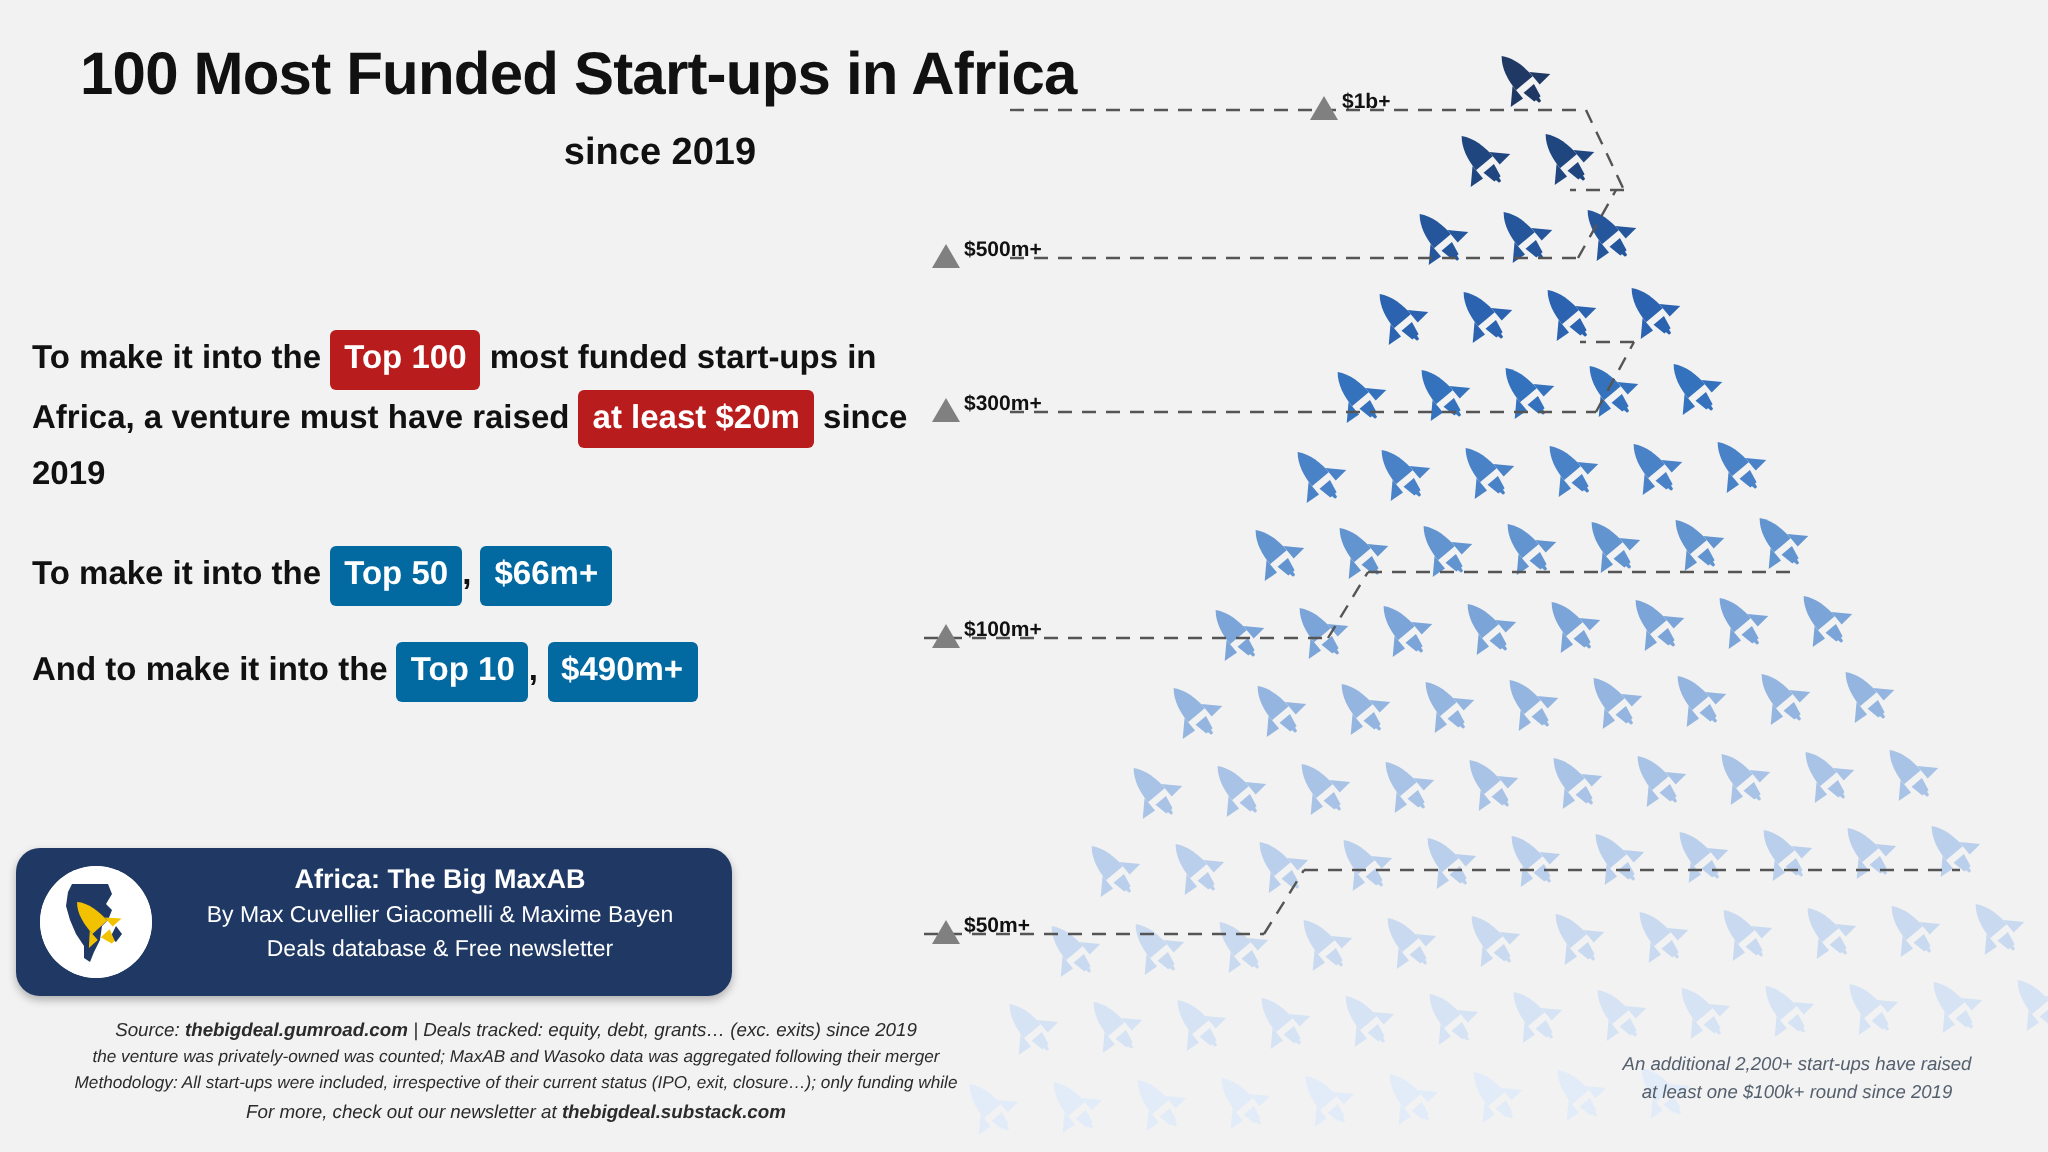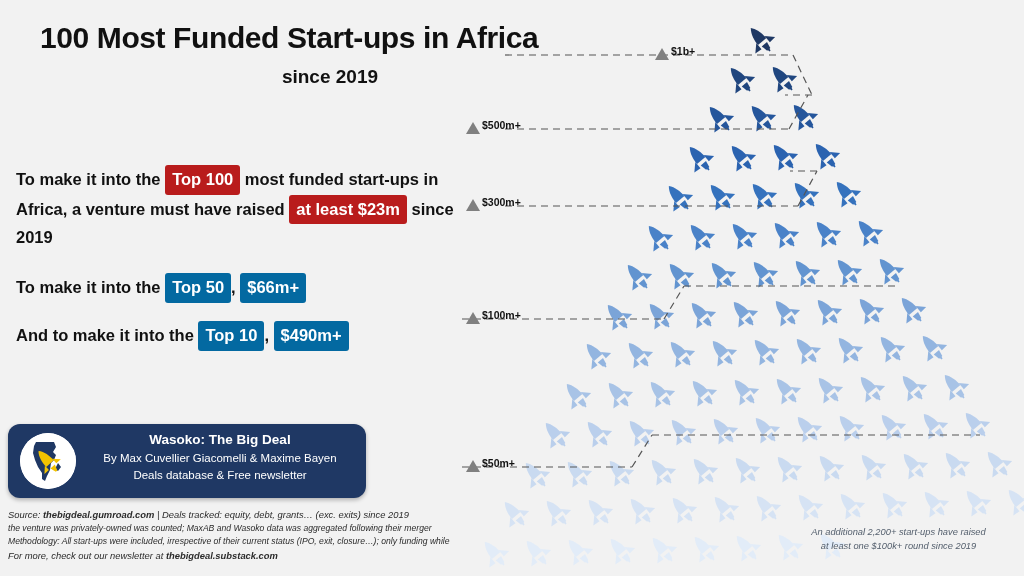--- a/index.html
+++ b/index.html
@@ -55,21 +55,21 @@
     text-align:center;color:#ffffff;
   }
   .badge-title{font-size:13.5px;font-weight:bold;line-height:1.5;}
   .badge-line{font-size:11.5px;line-height:1.45;}
 
   
   .footnotes{
     position:absolute;left:8px;top:508px;width:500px;
     font-style:italic;color:#2b2b2b;
   }
-  .fn{font-size:8.6px;line-height:1.5;}
+  .fn{font-size:8.6px;line-height:1.5;text-align:center;}
   .fn.first{font-size:9.4px;}
   .fn.last{font-size:9.4px;margin-top:1px;}
   .fn b{font-weight:bold;}
 
   
   #pyramid{position:absolute;left:0;top:0;width:1024px;height:576px;}
   .rocket{position:absolute;width:34px;height:34px;}
   .rocket svg{display:block;width:100%;height:100%;}
 
   
@@ -1243,21 +1243,21 @@
   <div class="tier" style="left:466px;top:309px;">
     <span class="tri"></span>
     <span class="tlabel">$100m+</span>
   </div>
   <div class="tier" style="left:466px;top:457px;">
     <span class="tri"></span>
     <span class="tlabel">$50m+</span>
   </div>
 
   <div class="narrative">
-    <p class="para p1"><span>To make it into the </span><span class="hl hl-light">Top 100</span><span> most funded start-ups in Africa, a venture must have raised </span><span class="hl hl-light">at least $23m</span><span> since 2019</span></p>
+    <p class="para p1"><span>To make it into the </span><span class="hl hl-light">Top 100</span><span> most funded start-ups in Africa, a venture must have raised </span><span class="hl hl-light">at least $20m</span><span> since 2019</span></p>
 
     <p class="para p2"><span>To make it into the </span><span class="hl hl-dark">Top 50</span><span>, </span><span class="hl hl-dark">$66m+</span></p>
 
     <p class="para p3"><span>And to make it into the </span><span class="hl hl-dark">Top 10</span><span>, </span><span class="hl hl-dark">$490m+</span></p>
   </div>
 
   <div class="badge">
     <div class="badge-logo">
       <svg viewBox="0 0 56 56" width="56" height="56">
         <circle cx="28" cy="28" r="28" fill="#ffffff"></circle>
@@ -1265,21 +1265,21 @@
         <path d="M38 30 L41 34 L38 38 L35 36 Z" fill="#1f3864"></path>
         <g transform="rotate(-42 28 27)">
           <path d="M27 14 C31 18 32 25 32 31 L22 31 C22 25 23 18 27 14 Z" fill="#f2c200"></path>
           <path d="M22 29 L16 35 L22 35 Z" fill="#f2c200"></path>
           <path d="M32 29 L38 35 L32 35 Z" fill="#f2c200"></path>
           <path d="M24 35 L30 35 L28 41 L26 41 Z" fill="#f2c200"></path>
         </g>
       </svg>
     </div>
     <div class="badge-text">
-      <div class="badge-title">Wasoko: The Big Deal</div>
+      <div class="badge-title">Africa: The Big MaxAB</div>
       <div class="badge-line">By Max Cuvellier Giacomelli &amp; Maxime Bayen</div>
       <div class="badge-line">Deals database &amp; Free newsletter</div>
     </div>
   </div>
 
   <div class="footnotes">
     <div class="fn first"><span>Source: </span><b>thebigdeal.gumroad.com</b><span> | Deals tracked: equity, debt, grants… (exc. exits) since 2019</span></div>
     <div class="fn">the venture was privately-owned was counted; MaxAB and Wasoko data was aggregated following their merger</div>
     <div class="fn">Methodology: All start-ups were included, irrespective of their current status (IPO, exit, closure…); only funding while</div>
     <div class="fn last"><span>For more, check out our newsletter at </span><b>thebigdeal.substack.com</b></div>

